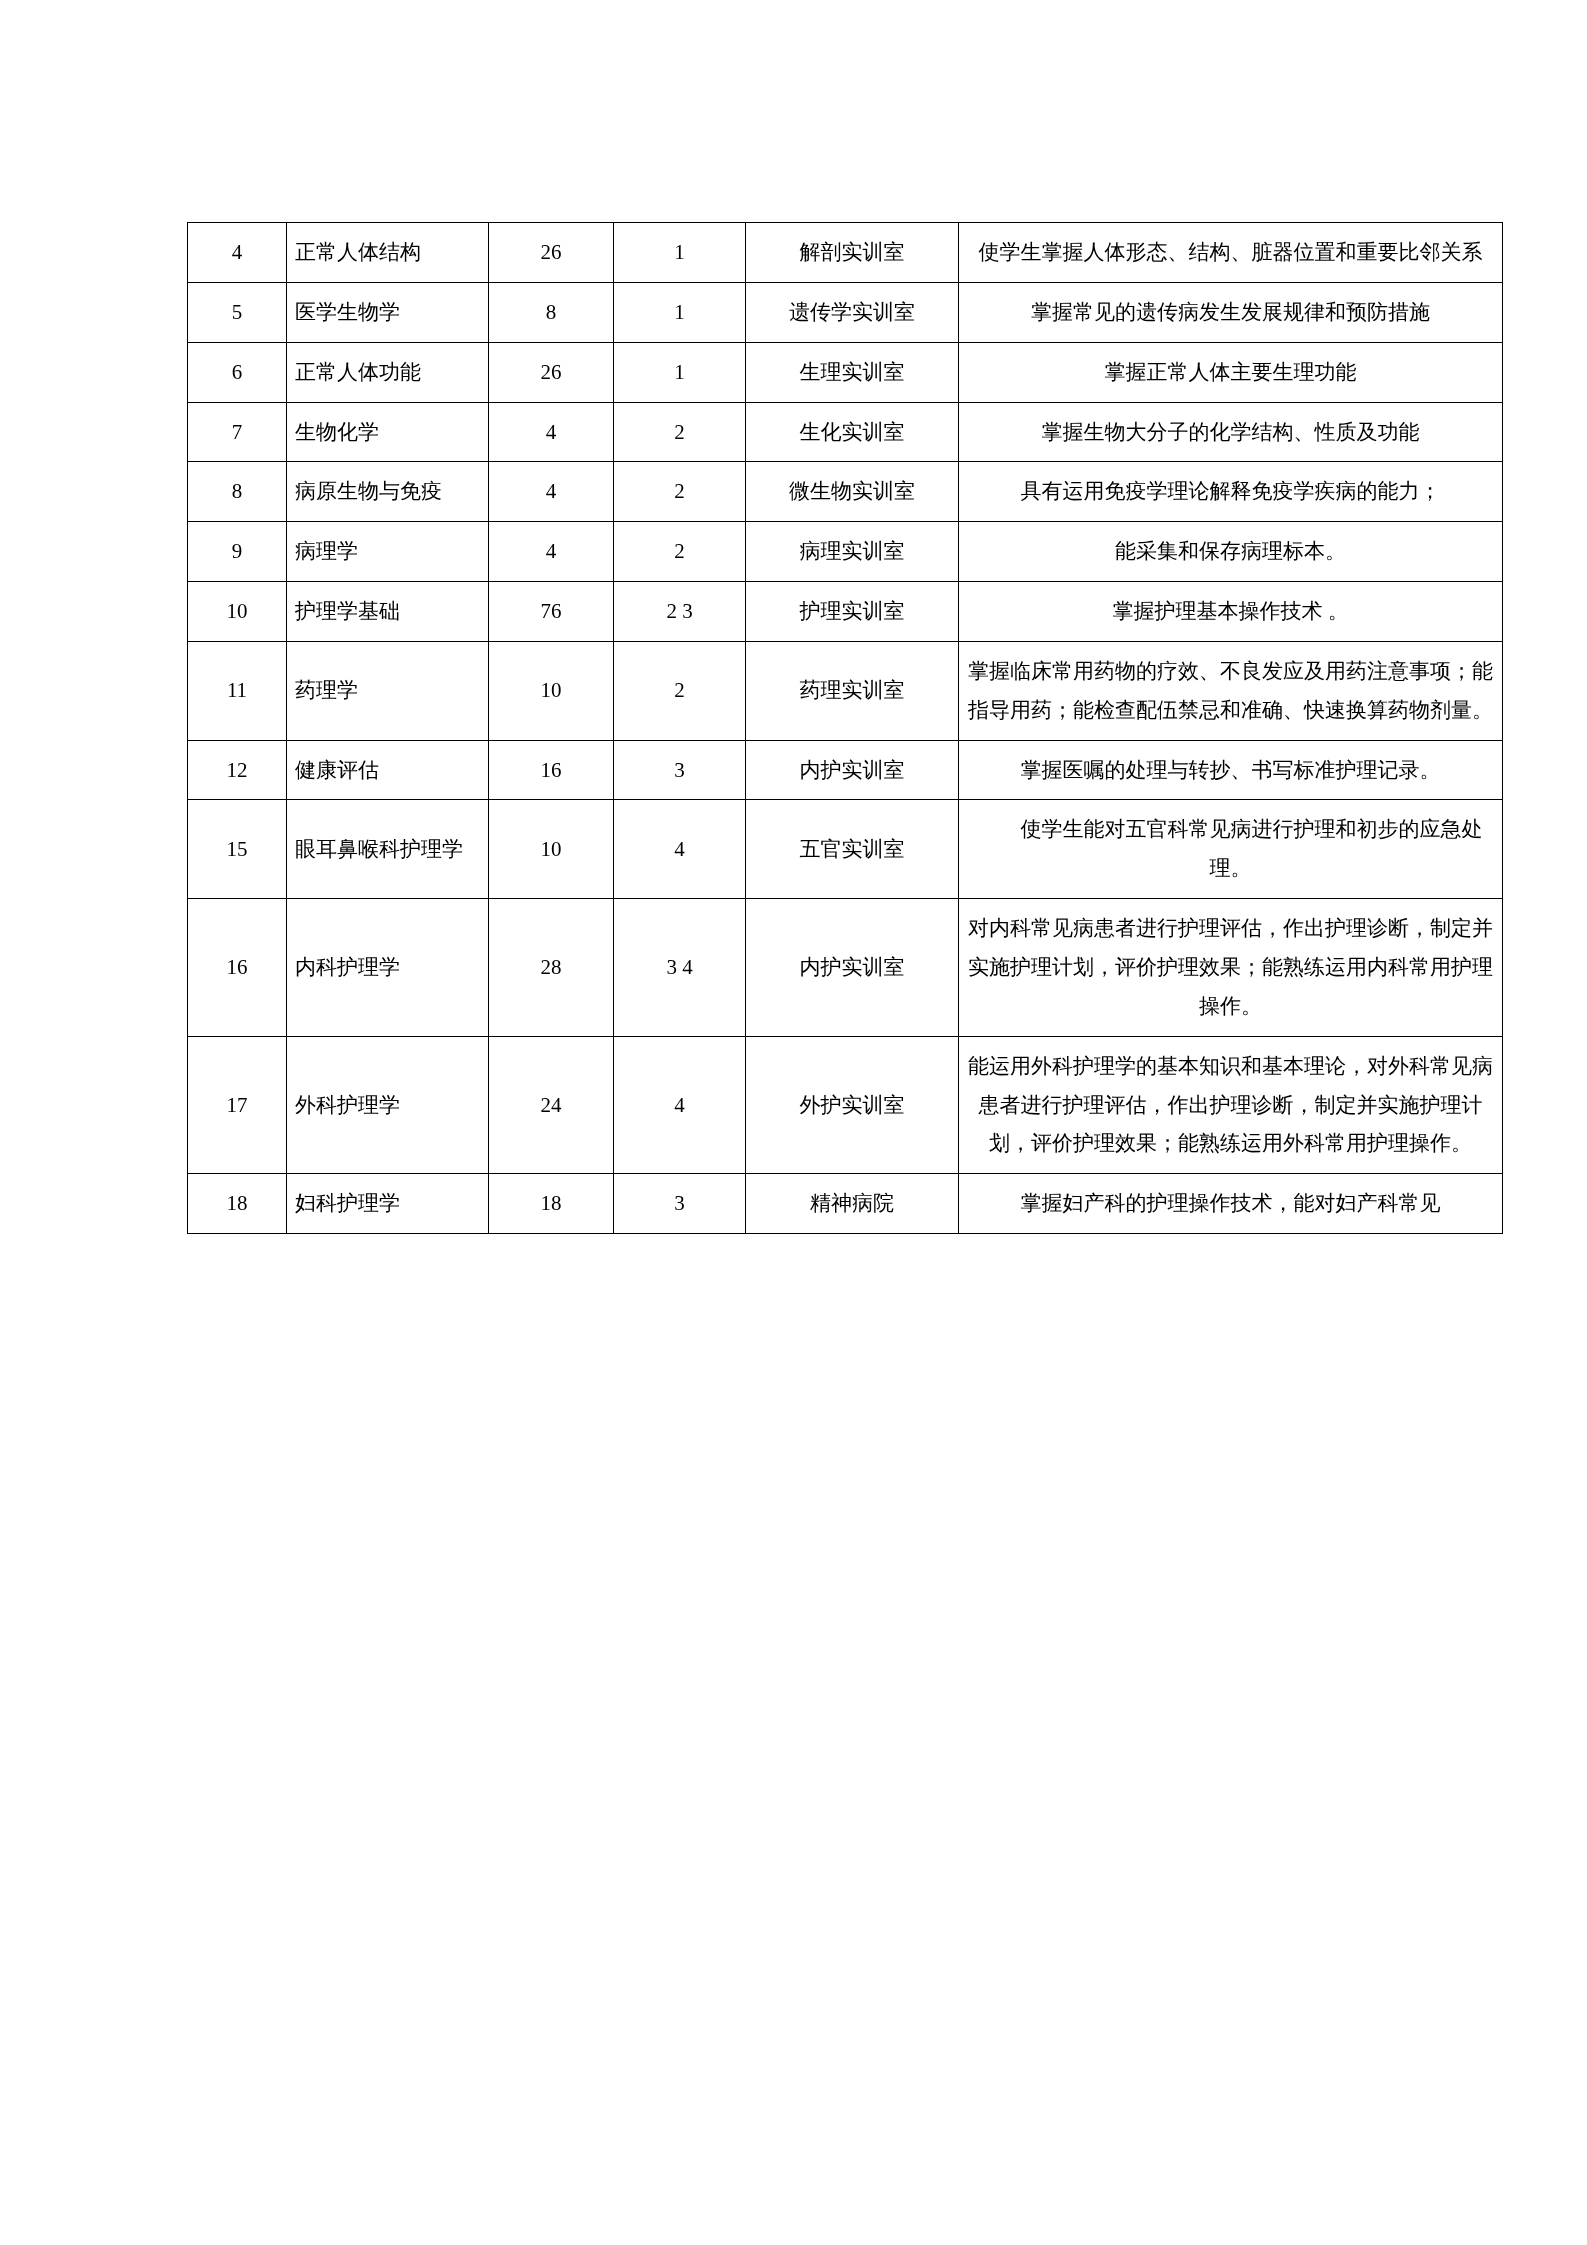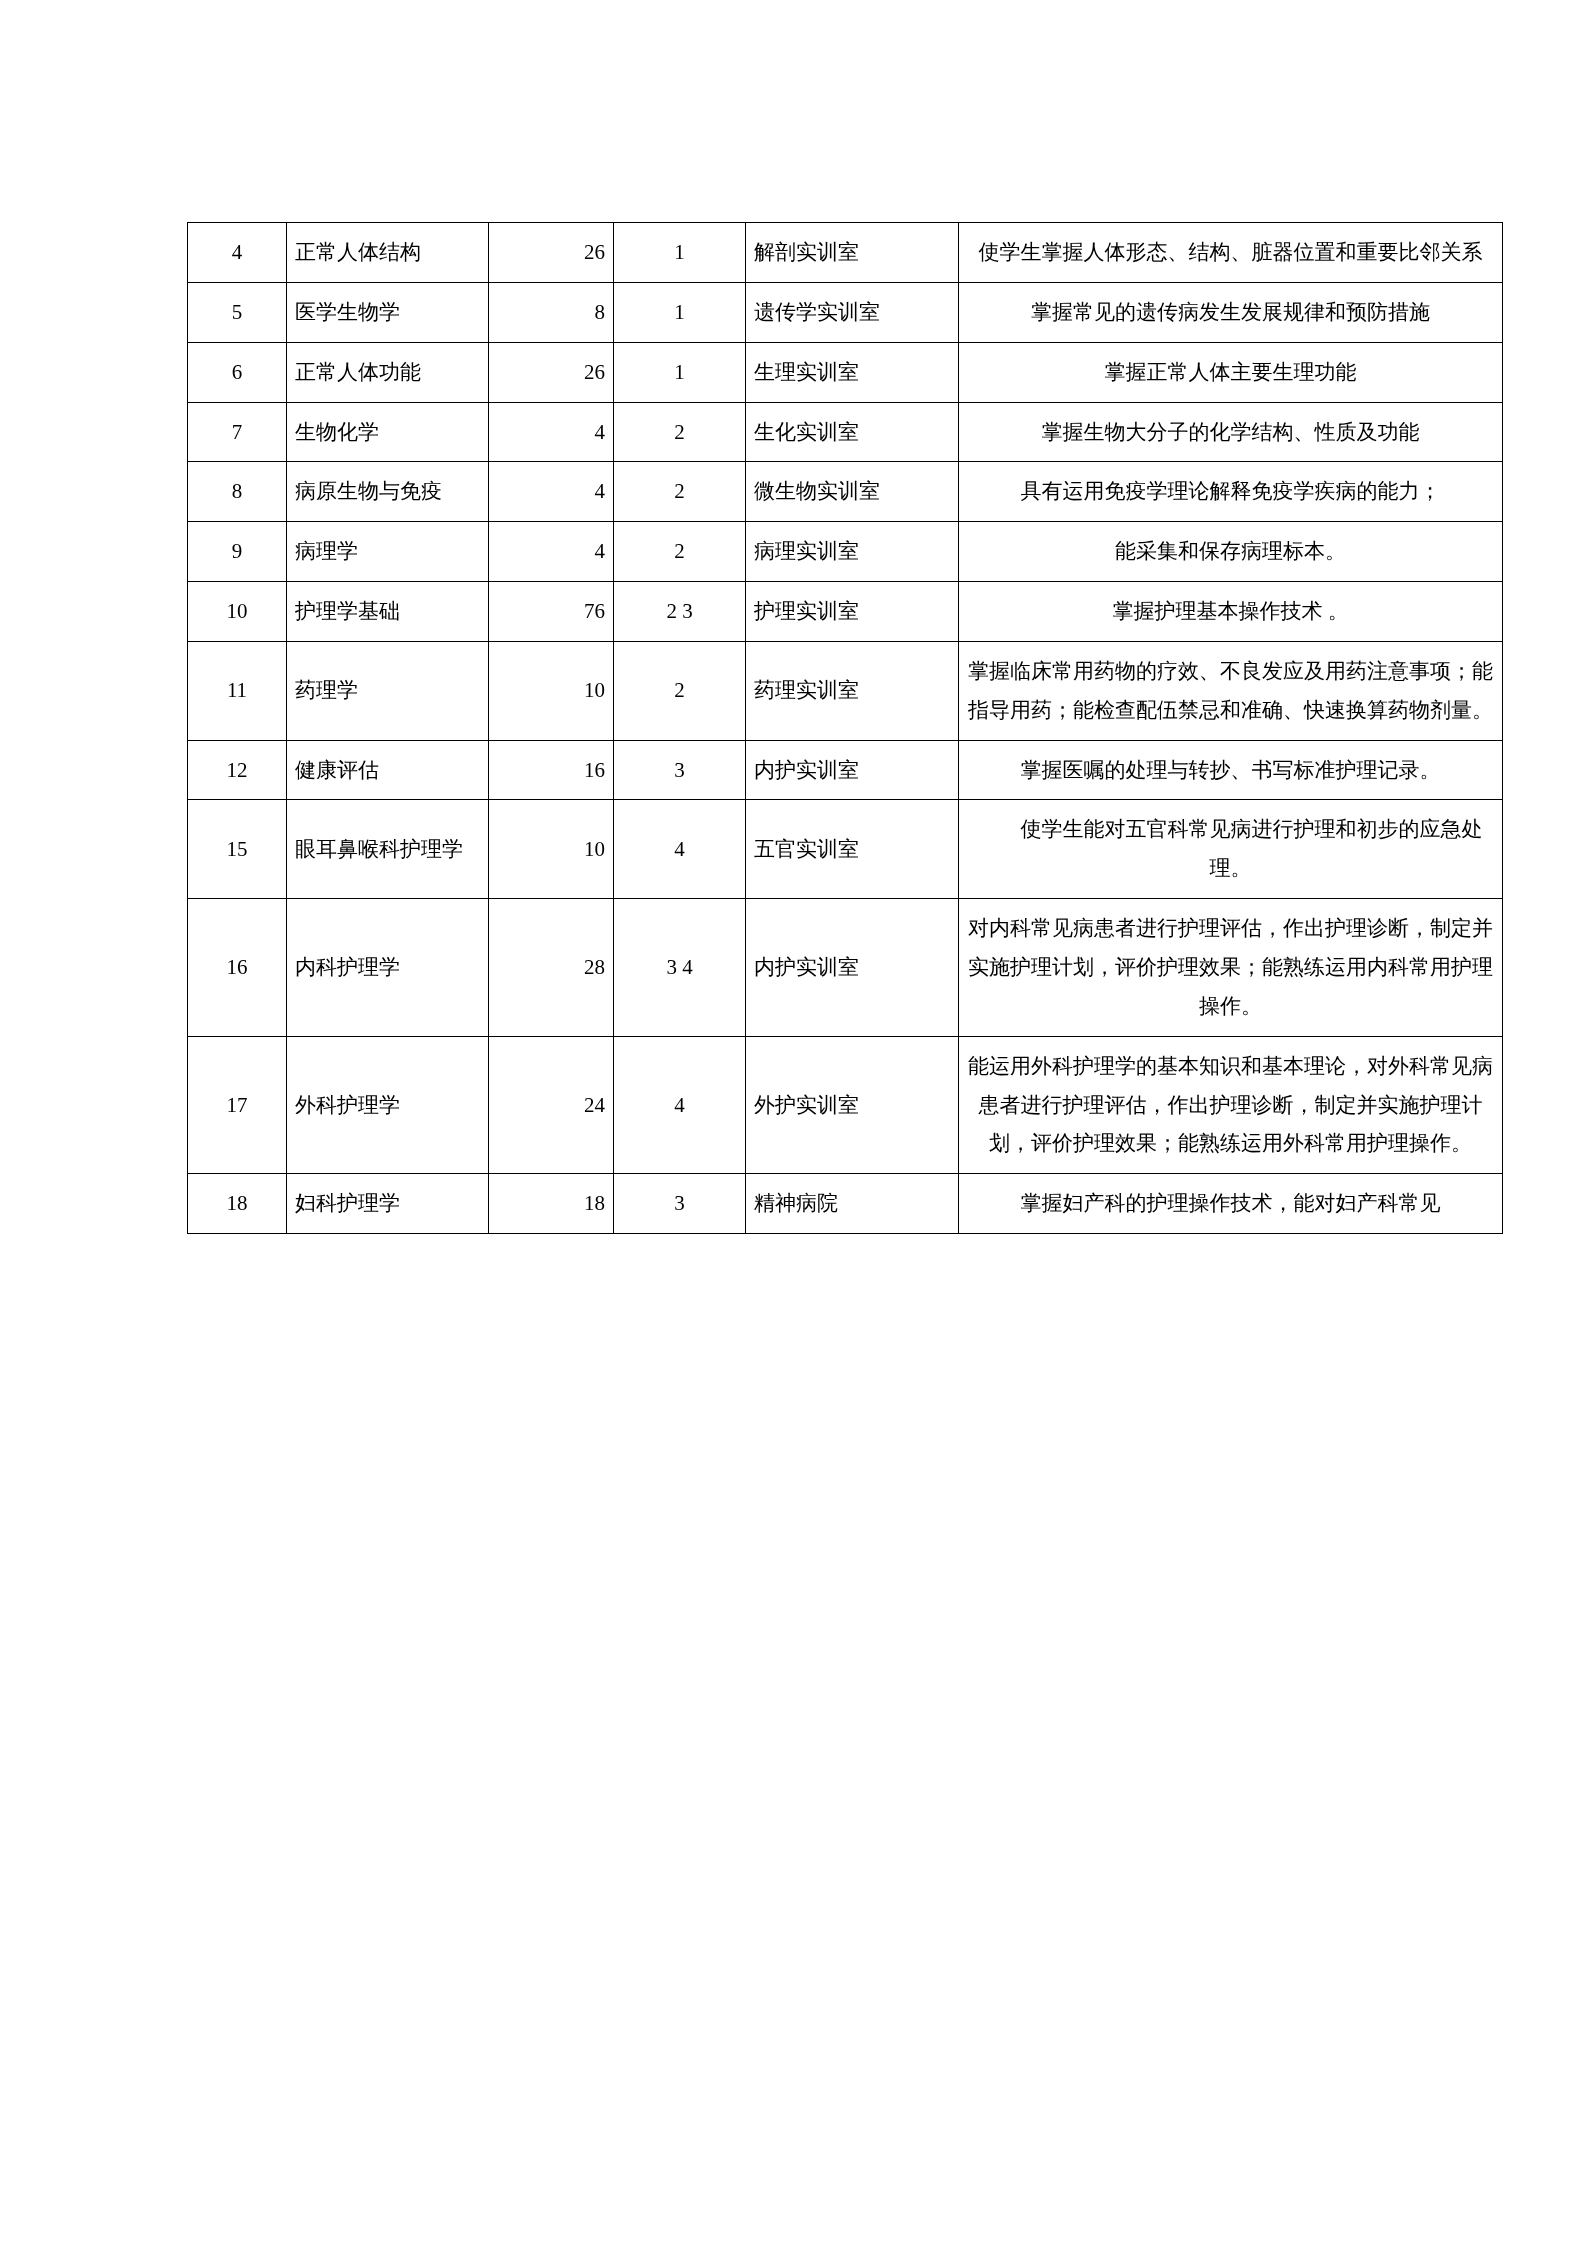--- a/index.html
+++ b/index.html
@@ -32,23 +32,23 @@
   .doc-table td {
     border: 1px solid #000000;
     padding: 10px 8px;
     font-size: 21px;
     line-height: 1.85;
     vertical-align: middle;
     font-family: "Liberation Serif", serif;
   }
   .c-index   { width: 82px;  text-align: center; }
   .c-course  { width: 185px; text-align: left; }
-  .c-hours   { width: 108px; text-align: right; }
+  .c-hours   { width: 108px; text-align: center; }
   .c-term    { width: 115px; text-align: center; }
-  .c-lab     { width: 196px; }
+  .c-lab     { width: 196px; text-align: center; }
   .c-goal    { width: 527px; text-align: center; }
   .c-goal.indent { text-indent: 2em; }
 </style>
 </head>
 <body>
 
 <div class="page">
   <table class="doc-table">
     <tbody>
 

